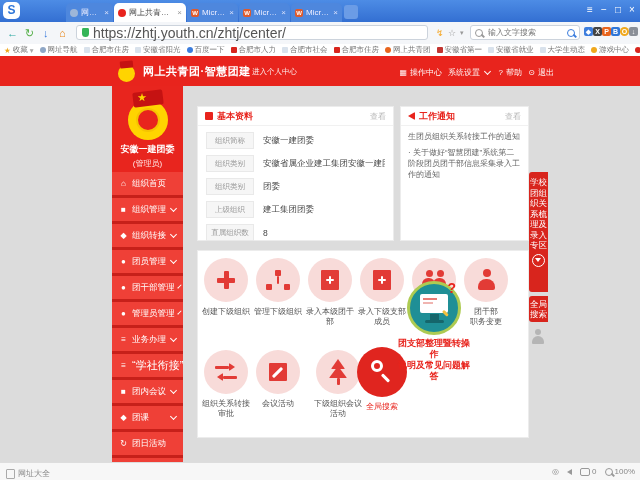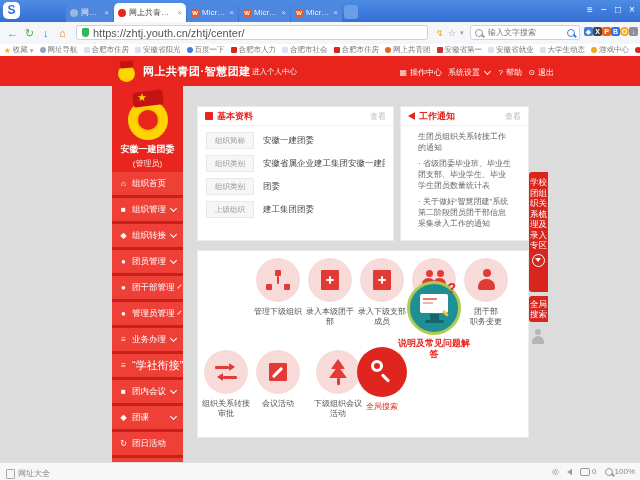--- a/index.html
+++ b/index.html
@@ -19,21 +19,21 @@
   .tlabel{overflow:hidden;text-overflow:ellipsis;max-width:100px}
   .tclose{margin-left:auto;opacity:.85;font-size:8px}
   .newtabstub{position:absolute;left:344px;top:5px;width:14px;height:14px;background:#6b9ce6;border-radius:3px}
   .wctrl{position:absolute;top:4px;color:#fff;font-size:10px;width:12px;text-align:center}
   
   .toolbar{position:absolute;left:0;top:22px;width:640px;height:22px;background:#f4f6f9;border-bottom:1px solid #dfe3e8}
   .navic{position:absolute;top:4px;font-size:11px;line-height:14px}
   .urlbar{position:absolute;left:76px;top:3px;width:352px;height:15px;background:#fff;border:1px solid #ccd3dc;border-radius:3px;
     display:flex;align-items:center;gap:4px;padding:0 5px;box-sizing:border-box}
   .shield{width:7px;height:9px;background:#35b558;border-radius:2px 2px 5px 5px}
-  .urltext{font-size:11px;color:#555;white-space:nowrap;overflow:hidden}
+  .urltext{font-size:14px;color:#555;white-space:nowrap;overflow:hidden}
   .searchbox{position:absolute;left:470px;top:3px;width:110px;height:15px;background:#fff;border:1px solid #ccd3dc;border-radius:3px;
     display:flex;align-items:center;padding:0 4px;box-sizing:border-box;gap:3px}
   .searchbox input{border:none;outline:none;flex:1;font-size:8px;color:#888;min-width:0;background:transparent;font-family:inherit}
   .magi{width:6px;height:6px;border:1.5px solid #999;border-radius:50%;position:relative;flex:0 0 auto}
   .magi.blue{border-color:#3c7ddd}
   .magi::after{content:"";position:absolute;left:5px;top:5px;width:4px;height:1.5px;background:#999;transform:rotate(45deg)}
   .magi.blue::after{background:#3c7ddd}
   .extic{position:absolute;top:5px;width:9px;height:9px;border-radius:2px;color:#fff;font-size:7px;font-weight:bold;text-align:center;line-height:9px}
   
   .bookbar{position:absolute;left:0;top:44px;width:640px;height:12px;background:#fff;border-bottom:1px solid #e8e8e8;
@@ -70,21 +70,21 @@
   .bctext{font-size:8px;color:#999}
   .panel{position:absolute;background:#fff;border:1px solid #ececec;box-sizing:border-box}
   .phead{height:18px;display:flex;align-items:center;gap:4px;padding:0 7px;border-bottom:1px solid #f1f1f1}
   .ptitle{font-size:9px;font-weight:bold;color:#e8241d}
   .pview{margin-left:auto;font-size:8px;color:#b5b5b5}
   .pico{width:8px;height:8px;background:#e8241d;border-radius:1px;flex:0 0 auto}
   .pico.spk{background:none;width:0;height:0;border-top:4px solid transparent;border-bottom:4px solid transparent;border-right:7px solid #e8241d}
   .brow{display:flex;align-items:center;margin:6px 8px;gap:9px}
   .blabel{width:46px;flex:0 0 auto;background:#f6f6f6;border:1px solid #e9e9e9;color:#9a9a9a;font-size:7.5px;text-align:center;padding:2.5px 0}
   .bvalue{font-size:8.5px;color:#444;white-space:nowrap;overflow:hidden}
-  .nlist{padding:5px 17px;font-size:8px;color:#666;line-height:11px}
+  .nlist{padding:5px 7px;font-size:8px;color:#666;line-height:11px}
   .nitem{margin-bottom:5px}
   
   .gcell{position:absolute;width:52px;text-align:center}
   .gi{width:44px;height:44px;border-radius:50%;background:#f8dbd9;position:relative;margin:0 auto}
   .gi.red{background:#e0251f;width:50px;height:50px}
   .gi i{position:absolute;background:#e23b36;display:block;border-radius:1px}
   .glabel{margin-top:5px;font-size:8px;color:#555;line-height:10px;white-space:pre-line}
   .glabel.red{color:#e8241d}
   .plus-h{left:13px;top:20px;width:18px;height:5px;border-radius:2px}
   .plus-v{left:20px;top:13px;width:5px;height:18px;border-radius:2px}
@@ -388,37 +388,47 @@
         <span class="bvalue">安徽省属企业建工集团安徽一建团委</span>
       </div>
     <div class="brow">
         <span class="blabel">组织类别</span>
         <span class="bvalue">团委</span>
       </div>
     <div class="brow">
         <span class="blabel">上级组织</span>
         <span class="bvalue">建工集团团委</span>
       </div>
+    <div class="brow">
+        <span class="blabel">直属组织数</span>
+        <span class="bvalue">8</span>
+      </div>
   </div>
 
   <div class="panel" style="left:400px;top:106px;width:129px;height:135px">
     <div class="phead">
       <span class="pico spk"></span>
       <span class="ptitle">工作通知</span>
       <a class="pview">查看</a>
     </div>
     <div class="nlist">
       <div class="nitem">生团员组织关系转接工作的通知</div>
-      <div class="nitem">· 省级团委毕业班、毕业生团支部、毕业学生、毕业学生团员数量统计表</div>
       <div class="nitem">· 关于做好“智慧团建”系统第二阶段团员团干部信息采集录入工作的通知</div>
     </div>
   </div>
 
   <div class="panel" style="left:197px;top:250px;width:332px;height:188px"></div>
 
+  <div class="gcell" style="left:200px;top:258px">
+    <div class="gi">
+        <i class="plus-h"></i>
+        <i class="plus-v"></i>
+      </div>
+    <div class="glabel">创建下级组织</div>
+  </div>
   <div class="gcell" style="left:304px;top:258px">
     <div class="gi">
         <i class="card"></i>
         <i class="cph"></i>
         <i class="cpv"></i>
       </div>
     <div class="glabel">录入本级团干部</div>
   </div>
   <div class="gcell" style="left:252px;top:258px">
     <div class="gi">
@@ -492,20 +502,21 @@
       <div class="monitor"></div>
         <div class="mline"></div>
         <div class="mline2"></div>
       <div class="stand"></div>
         <div class="base"></div>
       <div class="q">?</div>
       <div class="mring"></div>
         <div class="mhandle"></div>
     </div>
     <div class="ovl-text">
+      <div>团支部整理暨转操作</div>
       <div>说明及常见问题解答</div>
     </div>
   </div>
 
   <div class="vtab">
     <div>学校团组织关系梳理及录入专区</div>
     <div class="varr"></div>
   </div>
   <div class="stab">全局搜索</div>
   <div class="svc">

